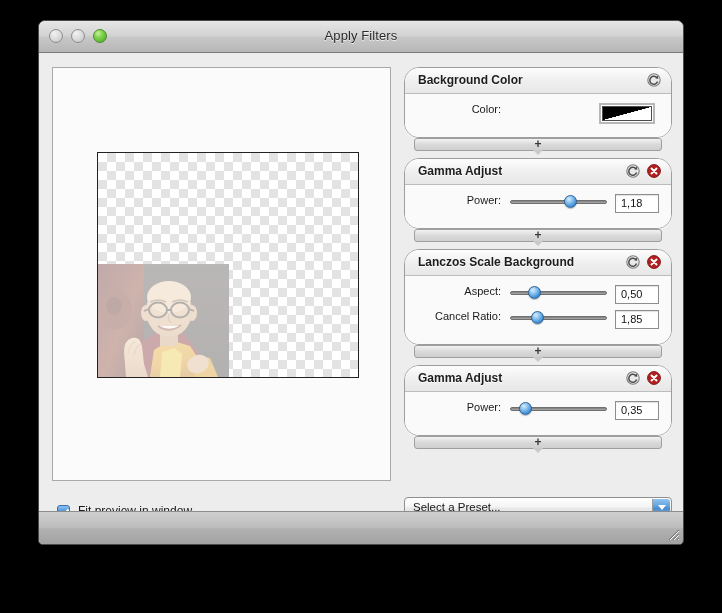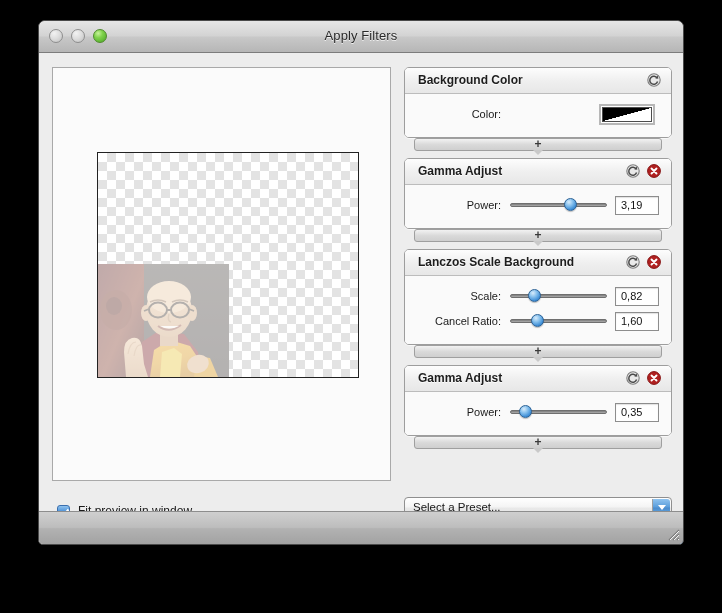--- a/index.html
+++ b/index.html
@@ -156,21 +156,21 @@
   
   .filters-col {
     position: absolute;
     left: 365px; top: 14px;
     width: 268px; height: 414px;
   }
 
   .filter-panel {
     background: #fafafa;
     border: 1px solid #9d9d9d;
-    border-radius: 5px;
+    border-radius: 15px;
     box-sizing: border-box;
     overflow: hidden;
     box-shadow: 0 1px 0 rgba(255,255,255,0.6);
   }
   .fp-header {
     position: relative;
     height: 25px;
     background: linear-gradient(to bottom, #fdfdfd 0%, #efefef 52%, #e7e7e7 100%);
     border-bottom: 1px solid #bcbcbc;
   }
@@ -191,21 +191,20 @@
   }
   .icon-btn { width: 14px; height: 14px; display:block; }
 
   .fp-content {
     padding: 9px 12px 9px 12px;
     background: #fafafa;
   }
 
   .param-row {
     display: flex;
-    align-items: center;
     height: 22px;
     margin-bottom: 3px;
   }
   .param-label {
     width: 84px;
     text-align: right;
     font-size: 11px;
     color: #1a1a1a;
     padding-right: 9px;
     flex: 0 0 auto;
@@ -513,21 +512,21 @@
               </svg>
             </div>
           </div>
           <div class="fp-content">
             <div class="param-row">
               <div class="param-label">Power:</div>
               <div class="slider">
                 <div class="slider-track"></div>
                 <div class="slider-thumb" style="left:62%"></div>
               </div>
-              <div class="value-field">3,19</div>
+              <div class="value-field">1,18</div>
             </div>
           </div>
         </div>
 
         <div class="adder">
           <div class="adder-bar">
             <div class="adder-plus">+</div>
           </div>
           <div class="adder-chev"></div>
         </div>
@@ -543,34 +542,34 @@
                 <path d="M10.9 2.6 L11.3 5.8 L8.2 5.2 Z" fill="#4a4a4a"></path>
               </svg>
               <svg class="icon-btn" viewBox="0 0 14 14">
                 <circle cx="7" cy="7" r="6.4" fill="#b02020" stroke="#861414" stroke-width="1"></circle>
                 <path d="M4.5 4.5 L9.5 9.5 M9.5 4.5 L4.5 9.5" stroke="#fff" stroke-width="1.9" stroke-linecap="round"></path>
               </svg>
             </div>
           </div>
           <div class="fp-content">
             <div class="param-row">
-              <div class="param-label">Scale:</div>
+              <div class="param-label">Aspect:</div>
               <div class="slider">
                 <div class="slider-track"></div>
                 <div class="slider-thumb" style="left:25%"></div>
               </div>
-              <div class="value-field">0,82</div>
+              <div class="value-field">0,50</div>
             </div>
             <div class="param-row">
               <div class="param-label">Cancel Ratio:</div>
               <div class="slider">
                 <div class="slider-track"></div>
                 <div class="slider-thumb" style="left:28%"></div>
               </div>
-              <div class="value-field">1,60</div>
+              <div class="value-field">1,85</div>
             </div>
           </div>
         </div>
 
         <div class="adder">
           <div class="adder-bar">
             <div class="adder-plus">+</div>
           </div>
           <div class="adder-chev"></div>
         </div>

